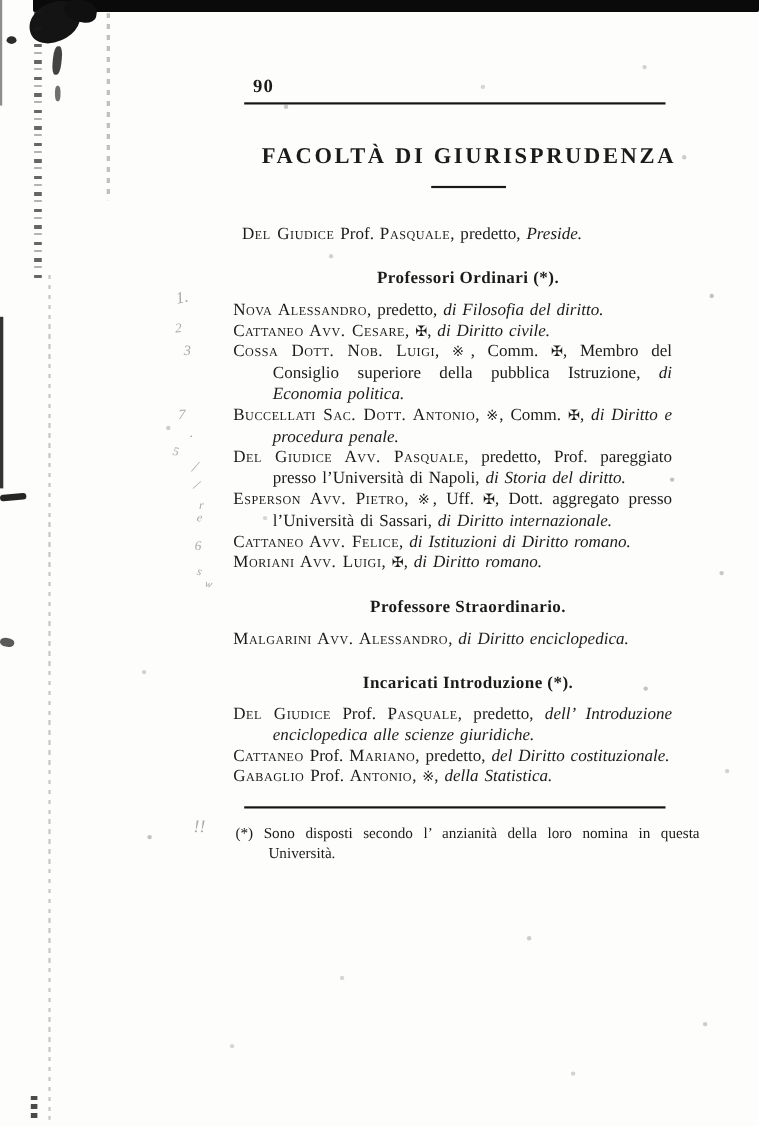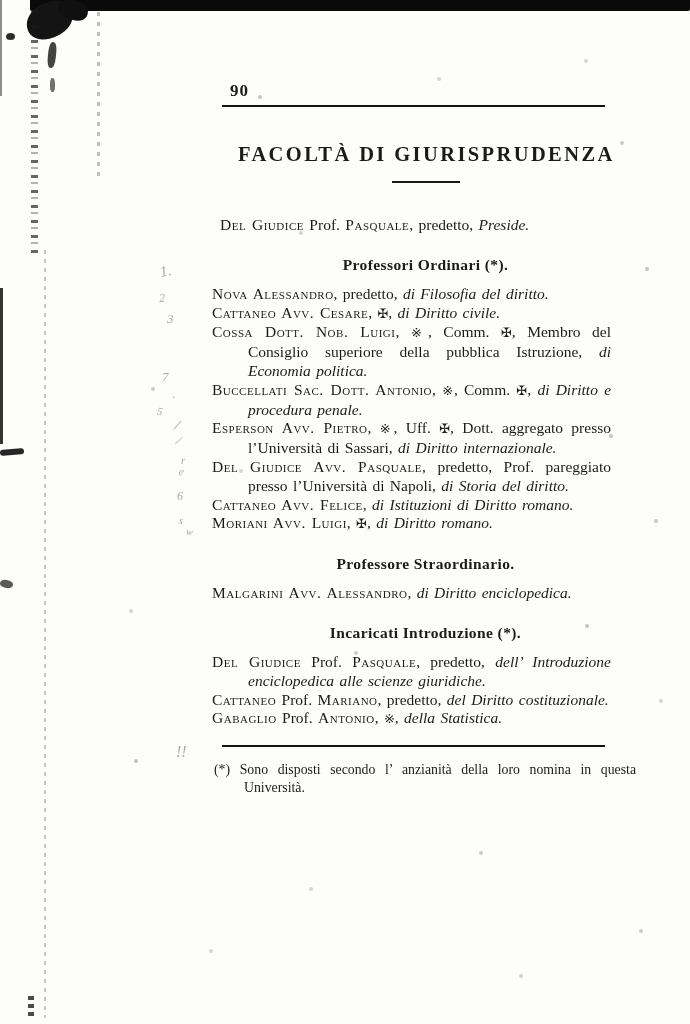--- a/index.html
+++ b/index.html
@@ -38,21 +38,21 @@
       646px 268px 0 1px rgba(60,60,60,.3), 610px 435px 0 1px rgba(60,60,60,.3),
       152px 388px 0 1px rgba(60,60,60,.25), 240px 470px 0 1px rgba(60,60,60,.2),
       655px 520px 0 1px rgba(60,60,60,.28), 130px 610px 0 1px rgba(60,60,60,.22),
       586px 625px 0 1px rgba(60,60,60,.3), 660px 700px 0 1px rgba(60,60,60,.22),
       135px 760px 0 1px rgba(60,60,60,.3), 480px 852px 0 1px rgba(60,60,60,.25),
       310px 888px 0 1px rgba(60,60,60,.2), 640px 930px 0 1px rgba(60,60,60,.25),
       520px 975px 0 1px rgba(60,60,60,.22), 210px 950px 0 1px rgba(60,60,60,.2),
       585px 60px 0 1px rgba(60,60,60,.22), 355px 652px 0 1px rgba(60,60,60,.25);}
 
   
-  #content{position:absolute;left:212px;top:82px;width:399px;}
+  #content{position:absolute;left:212px;top:70px;width:399px;}
   .pagenum{font-weight:bold;font-size:17px;letter-spacing:1px;margin-left:18px;line-height:1;}
   .head-rule{border:0;border-top:2.5px solid #141414;margin:6px 0 0 10px;width:383px;}
   .title{font-size:20.5px;font-weight:bold;letter-spacing:2.4px;text-align:left;
     margin:36px 0 0 26px;white-space:nowrap;}
   .title-rule{border:0;border-top:2px solid #191919;width:68px;margin:15px auto 0;transform:translateX(14px);}
   .entry{margin:0;font-size:15.5px;line-height:18.8px;text-align:justify;
     padding-left:36px;text-indent:-36px;word-spacing:1.5px;}
   .dean{margin-top:33px;margin-left:8px;text-align:left;}
   .section-heading{font-size:15.5px;font-weight:bold;text-align:center;margin:21px 0 11px 28px;letter-spacing:.4px;}
   .sc{font-variant:small-caps;letter-spacing:.5px;}
@@ -97,22 +97,22 @@
 
     <p class="entry dean"><span class="sc">Del Giudice</span><span class="pl"> Prof. </span><span class="sc">Pasquale</span><span class="pl">, predetto, </span><span class="it">Preside.</span></p>
 
     <section>
       <h2 class="section-heading">Professori Ordinari (*).</h2>
       <div>
           <p class="entry"><span class="sc">Nova Alessandro</span><span class="pl">, predetto, </span><span class="it">di Filosofia del diritto.</span></p>
           <p class="entry"><span class="sc">Cattaneo Avv. Cesare</span><span class="pl">, </span><span class="sym">✠</span><span class="pl">, </span><span class="it">di Diritto civile.</span></p>
           <p class="entry"><span class="sc">Cossa Dott. Nob. Luigi</span><span class="pl">, </span><span class="sym">※</span><span class="pl">, Comm. </span><span class="sym">✠</span><span class="pl">, Membro del Consiglio superiore della pubblica Istruzione, </span><span class="it">di Economia politica.</span></p>
           <p class="entry"><span class="sc">Buccellati Sac. Dott. Antonio</span><span class="pl">, </span><span class="sym">※</span><span class="pl">, Comm. </span><span class="sym">✠</span><span class="pl">, </span><span class="it">di Diritto e procedura penale.</span></p>
+          <p class="entry"><span class="sc">Del Giudice Avv. Pasquale</span><span class="pl">, predetto, Prof. pareggiato presso l’Università di Napoli, </span><span class="it">di Storia del diritto.</span></p>
           <p class="entry"><span class="sc">Esperson Avv. Pietro</span><span class="pl">, </span><span class="sym">※</span><span class="pl">, Uff. </span><span class="sym">✠</span><span class="pl">, Dott. aggregato presso l’Università di Sassari, </span><span class="it">di Diritto internazionale.</span></p>
-          <p class="entry"><span class="sc">Del Giudice Avv. Pasquale</span><span class="pl">, predetto, Prof. pareggiato presso l’Università di Napoli, </span><span class="it">di Storia del diritto.</span></p>
           <p class="entry"><span class="sc">Cattaneo Avv. Felice</span><span class="pl">, </span><span class="it">di Istituzioni di Diritto romano.</span></p>
           <p class="entry"><span class="sc">Moriani Avv. Luigi</span><span class="pl">, </span><span class="sym">✠</span><span class="pl">, </span><span class="it">di Diritto romano.</span></p>
         </div>
     </section>
 
     <section>
       <h2 class="section-heading">Professore Straordinario.</h2>
       <div>
           <p class="entry"><span class="sc">Malgarini Avv. Alessandro</span><span class="pl">, </span><span class="it">di Diritto enciclopedica.</span></p>
         </div>

